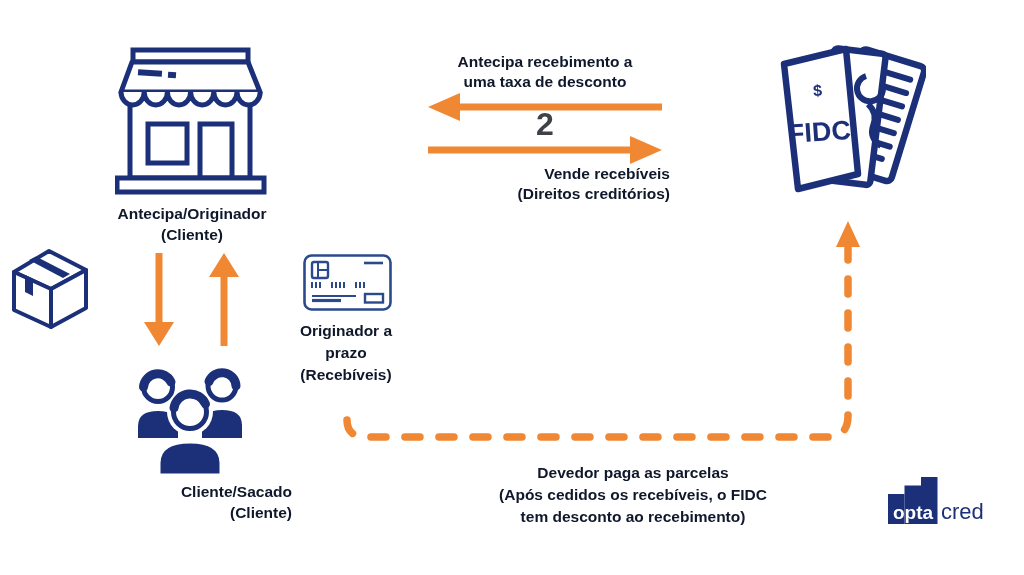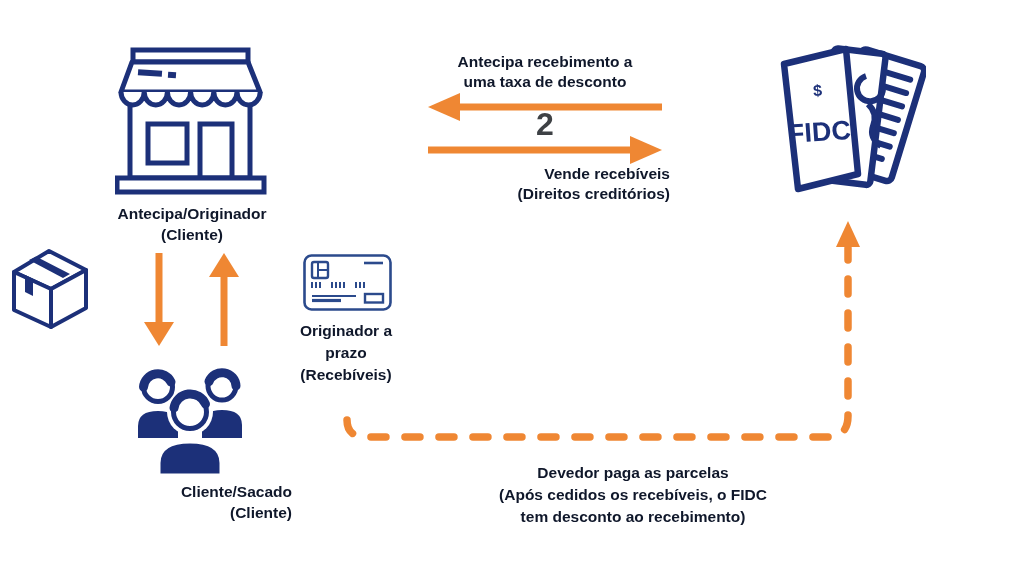--- a/index.html
+++ b/index.html
@@ -195,14 +195,23 @@
     <path d="M347,420 Q347,437 366,437 L827,437 Q848,437 848,416 L848,248" fill="none" stroke="#EF8733" stroke-width="7.5" stroke-linecap="round" stroke-dasharray="15 19"></path>
     <polygon points="848,221 836,247 860,247" fill="#EF8733"></polygon>
   </svg>
 
   <div class="abs lbl small-lh" style="left:433px;top:462px;width:400px;">
     <div>Devedor paga as parcelas</div>
     <div>(Após cedidos os recebíveis, o FIDC</div>
     <div>tem desconto ao recebimento)</div>
   </div>
 
+  <div class="abs" style="left:888px;top:477px;">
+    <svg width="105" height="50" viewBox="0 0 105 50">
+      <rect x="0" y="17" width="16.5" height="30" fill="#1C3079"></rect>
+      <rect x="16.5" y="8.5" width="16.5" height="38.5" fill="#1C3079"></rect>
+      <rect x="33" y="0" width="16.5" height="47" fill="#1C3079"></rect>
+      <text x="25" y="42" text-anchor="middle" class="logo-opta" font-family="Liberation Sans, sans-serif">opta</text>
+      <text x="53" y="42" class="logo-cred" font-family="Liberation Sans, sans-serif">cred</text>
+    </svg>
+  </div>
 
 </div>
 
 </body></html>

